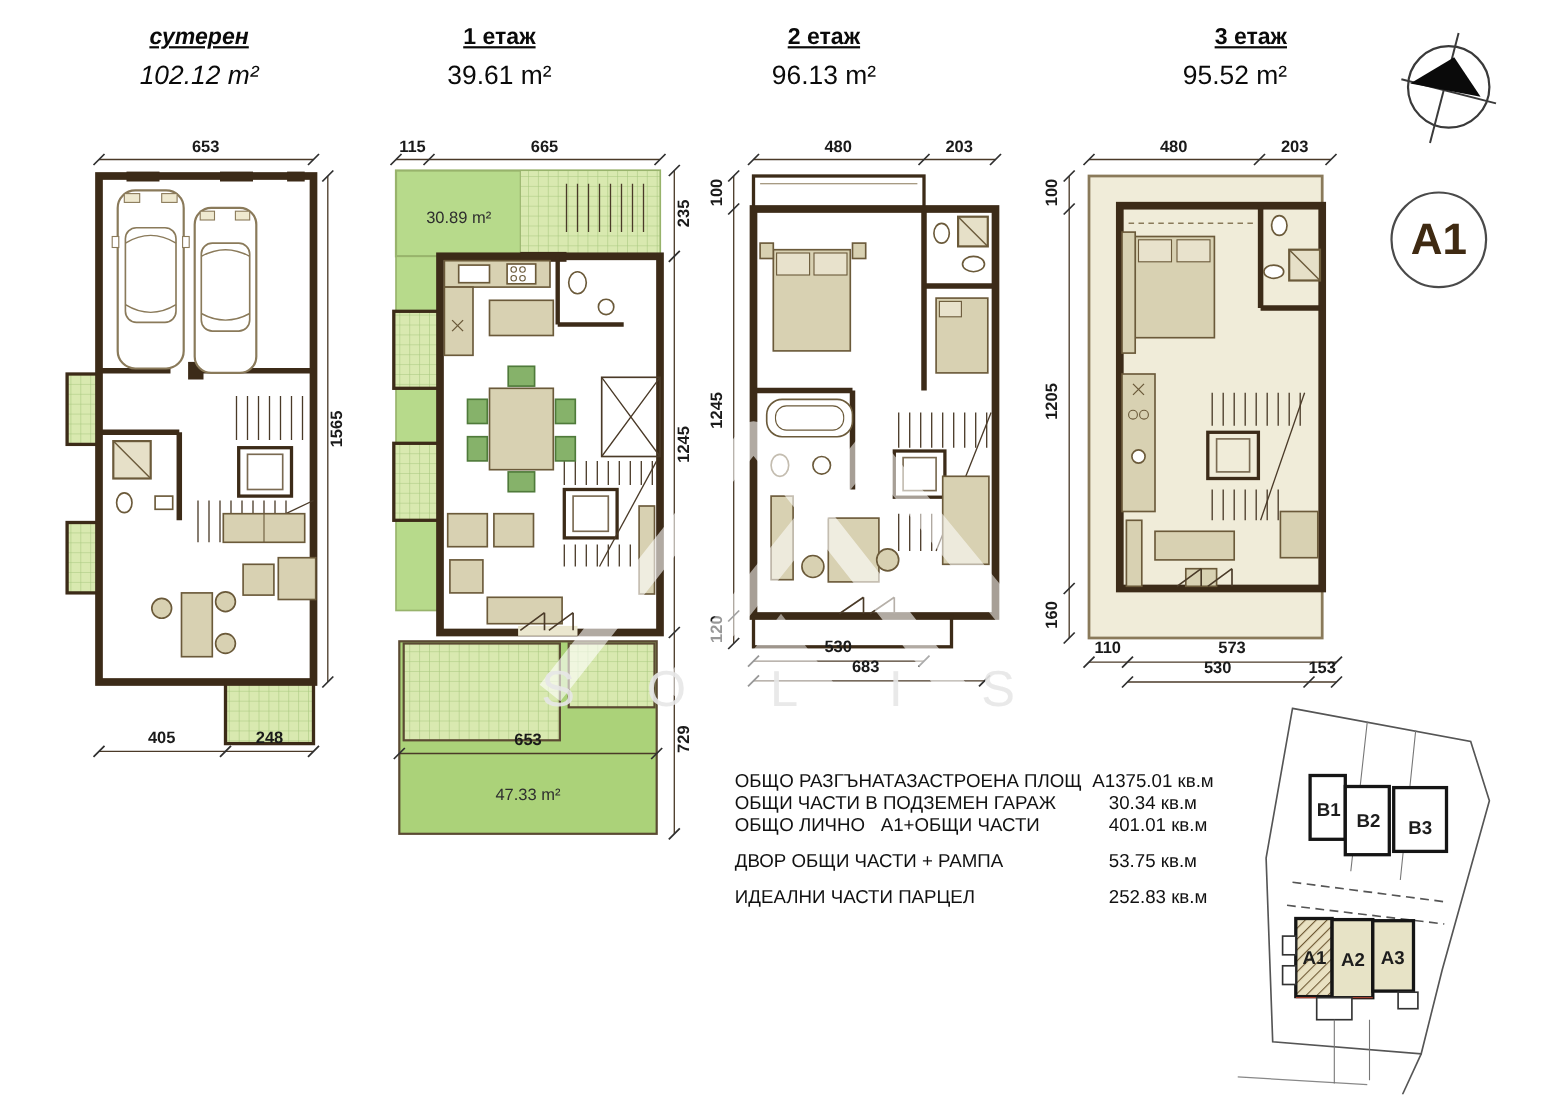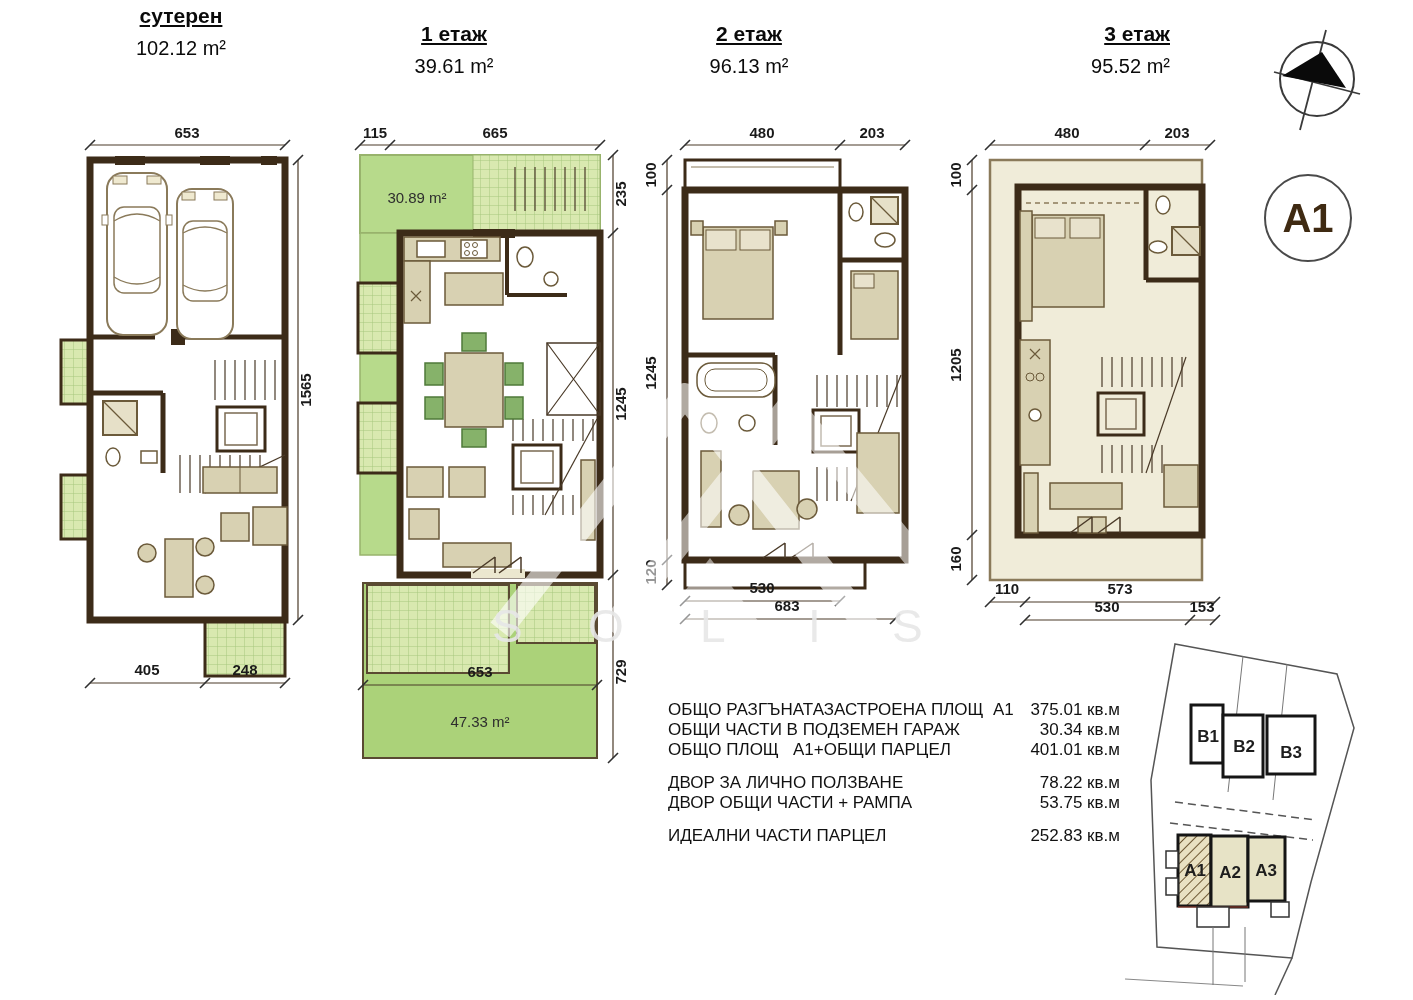--- a/index.html
+++ b/index.html
@@ -1,48 +1,48 @@
 <!DOCTYPE html>
 <html><head>
 <meta charset="utf-8">
 <style>
   html,body{margin:0;padding:0;background:#888;}
   .canvas{position:relative;width:1413px;height:1000px;background:#ffffff;overflow:hidden;
           font-family:"Liberation Sans",sans-serif;color:#111;}
   .floor-header{position:absolute;width:220px;text-align:center;z-index:3;}
   .floor-title{font-size:21px;font-weight:bold;text-decoration:underline;color:#0a0a0a;}
-  .floor-area{font-size:20px;margin-top:9px;color:#0a0a0a;}
+  .floor-area{font-size:24px;margin-top:9px;color:#0a0a0a;}
   .plan-svg{position:absolute;z-index:1;}
   .dim{font:bold 15px "Liberation Sans",sans-serif;fill:#1a1a1a;}
   .arealbl{font:15px "Liberation Sans",sans-serif;fill:#2e2e2e;}
   .dimline{stroke:#4a3a28;stroke-width:1.2;fill:none;}
   .tick{stroke:#2f2f2f;stroke-width:1.6;}
   .wall{stroke:#3c2b18;fill:none;}
   .furn{fill:#d8d1b2;stroke:#6b5a3a;stroke-width:1.5;}
   .fixt{fill:#ffffff;stroke:#6b5a3a;stroke-width:1.5;}
   .steps{stroke:#4a3a28;stroke-width:1.2;fill:none;}
   .badge{position:absolute;left:1264px;top:174px;width:84px;height:84px;border:2px solid #4a4a4a;
          border-radius:50%;display:flex;align-items:center;justify-content:center;z-index:3;
          font-size:40px;font-weight:bold;color:#3f2a12;}
   .summary{position:absolute;left:668px;top:700px;width:452px;z-index:6;}
   .srow{display:flex;font-weight:normal;font-size:17px;line-height:20px;white-space:pre;}
   .srow .lbl{flex:1;}
-  .srow .val{width:112px;text-align:right;}
+  .srow .val{width:112px;text-align:left;}
   .sgroup{margin-bottom:13px;}
   .sgroup:last-child{margin-bottom:16px;}
   .site-label{font:bold 17px "Liberation Sans",sans-serif;fill:#1d1d1d;}
   .wm{position:absolute;left:430px;top:330px;z-index:2;pointer-events:none;}
   .wm-letter{font:46px "Liberation Sans",sans-serif;fill:#e7e7e7;opacity:.9;}
 </style>
 </head>
 <body>
 
 <div class="canvas">
 
-  <div class="floor-header" style="left:71px;top:4px;">
+  <div class="floor-header" style="left:71px;top:22px;font-style:italic;">
     <div class="floor-title">сутерен</div>
     <div class="floor-area">102.12 m²</div>
   </div>
   <div class="floor-header" style="left:344px;top:22px;">
     <div class="floor-title">1 етаж</div>
     <div class="floor-area">39.61 m²</div>
   </div>
   <div class="floor-header" style="left:639px;top:22px;">
     <div class="floor-title">2 етаж</div>
     <div class="floor-area">96.13 m²</div>
@@ -419,29 +419,25 @@
     <div class="sgroup">
       <div class="srow">
         <span class="lbl">ОБЩО РАЗГЪНАТАЗАСТРОЕНА ПЛОЩ  А1</span>
         <span class="val">375.01 кв.м</span>
       </div>
       <div class="srow">
         <span class="lbl">ОБЩИ ЧАСТИ В ПОДЗЕМЕН ГАРАЖ</span>
         <span class="val">30.34 кв.м</span>
       </div>
       <div class="srow">
-        <span class="lbl">ОБЩО ПЛОЩ   А1+ОБЩИ ПАРЦЕЛ</span>
+        <span class="lbl">ОБЩО ЛИЧНО   А1+ОБЩИ ЧАСТИ</span>
         <span class="val">401.01 кв.м</span>
       </div>
     </div>
     <div class="sgroup">
-      <div class="srow">
-        <span class="lbl">ДВОР ЗА ЛИЧНО ПОЛЗВАНЕ</span>
-        <span class="val">78.22 кв.м</span>
-      </div>
       <div class="srow">
         <span class="lbl">ДВОР ОБЩИ ЧАСТИ + РАМПА</span>
         <span class="val">53.75 кв.м</span>
       </div>
     </div>
     <div class="sgroup">
       <div class="srow">
         <span class="lbl">ИДЕАЛНИ ЧАСТИ ПАРЦЕЛ</span>
         <span class="val">252.83 кв.м</span>
       </div>

